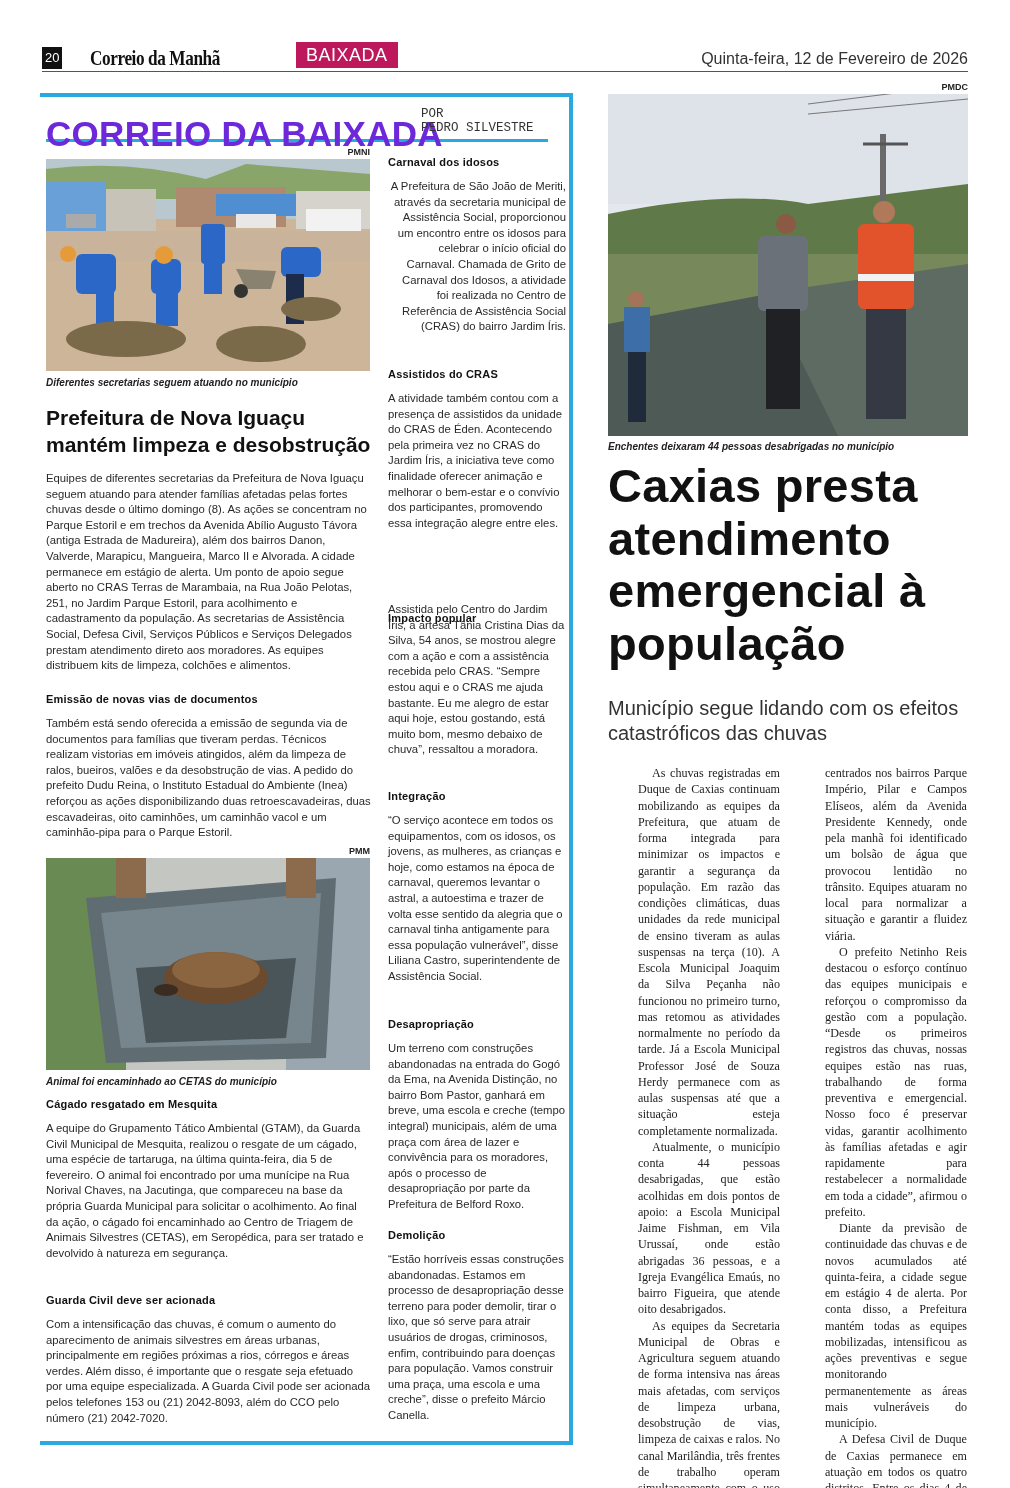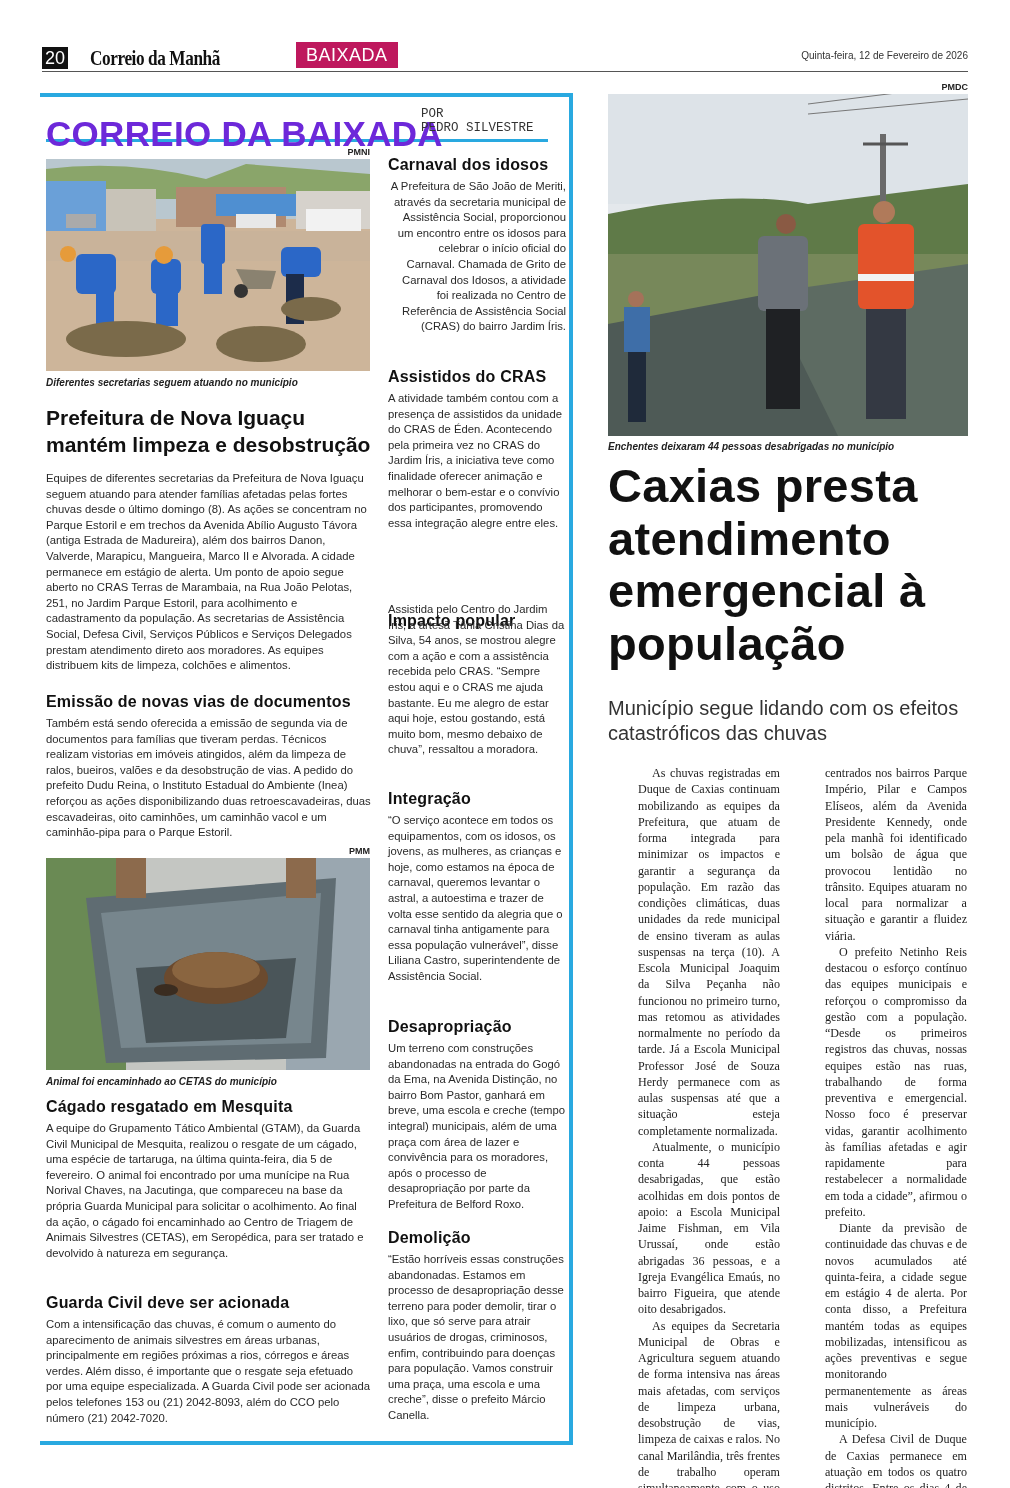--- a/index.html
+++ b/index.html
@@ -1,40 +1,40 @@
 <!DOCTYPE html>
 <html><head>
 <meta charset="utf-8">
 <style>
   * { box-sizing: border-box; margin: 0; padding: 0; }
   html, body { width: 1010px; height: 1488px; background: #ffffff; overflow: hidden; }
   body { position: relative; font-family: "DejaVu Sans", sans-serif; color: #1a1a1a; }
 
   
   .masthead { position: absolute; left: 42px; top: 46px; width: 926px; height: 26px; border-bottom: 1px solid #555; }
-  .page-num { position: absolute; left: 0; top: 1px; background: #111; color: #fff; font-family: "Liberation Sans", sans-serif; font-size: 18px; line-height: 22px; padding: 0 3px; }
+  .page-num { position: absolute; left: 0; top: 1px; background: #111; color: #fff; font-family: "Liberation Sans", sans-serif; font-size: 13px; line-height: 22px; padding: 0 3px; }
   .paper-name { position: absolute; left: 48px; top: 0px; font-family: "Liberation Serif", serif; font-size: 21px; font-weight: bold; letter-spacing: -0.5px; transform: scaleX(0.82); transform-origin: left; color: #111; line-height: 24px; }
   .section-tag { position: absolute; left: 254px; top: -4px; background: #be185d; color: #fff; font-family: "Liberation Sans", sans-serif; font-size: 18px; line-height: 26px; padding: 0 10px; letter-spacing: 0.5px; }
-  .dateline { position: absolute; right: 0; top: 4px; font-family: "Liberation Sans", sans-serif; font-size: 10px; color: #333; }
+  .dateline { position: absolute; right: 0; top: 4px; font-family: "Liberation Sans", sans-serif; font-size: 16px; color: #333; }
 
   
   .col-box { position: absolute; left: 40px; top: 93px; width: 533px; height: 1352px; border-top: 4px solid #29a9e0; border-right: 4px solid #29a9e0; border-bottom: 4px solid #29a9e0; }
   .box-header { position: absolute; left: 46px; top: 106px; width: 502px; height: 36px; border-bottom: 3px solid #29a9e0; }
   .box-title { position: absolute; left: 0; top: 0; font-family: "Liberation Sans", sans-serif; font-weight: bold; font-size: 35px; letter-spacing: 0.3px; color: #6d28d9; line-height: 32px; margin-top: 12px; }
   .box-byline { position: absolute; left: 375px; top: 1px; font-family: Liberation Mono, monospace; font-size: 12.5px; line-height: 14px; color: #333; }
 
   .credit { position: absolute; font-family: "Liberation Sans", sans-serif; font-weight: bold; font-size: 9px; color: #222; text-align: right; }
   .caption { position: absolute; font-family: "Liberation Sans", sans-serif; font-style: italic; font-weight: bold; font-size: 10px; color: #222; }
 
   .photo { position: absolute; overflow: hidden; }
 
   .headline-mid { position: absolute; left: 46px; top: 404px; width: 330px; font-family: "Liberation Sans", sans-serif; font-size: 21px; line-height: 27px; color: #111; }
 
   .body-sans { position: absolute; font-family: "Liberation Sans", sans-serif; font-size: 11.3px; line-height: 15.6px; color: #2a2a2a; text-align: left; }
-  .subhead { position: absolute; font-family: "Liberation Sans", sans-serif; font-weight: bold; font-size: 16px; color: #111; letter-spacing: 0.2px; }
+  .subhead { position: absolute; font-family: "Liberation Sans", sans-serif; font-weight: bold; font-size: 11px; color: #111; letter-spacing: 0.2px; }
 
   .narrow { width: 178px; }
   .wide { width: 326px; }
 
   
   .big-headline { position: absolute; left: 608px; top: 460px; width: 370px; font-family: "Liberation Sans", sans-serif; font-weight: bold; font-size: 47px; line-height: 52.5px; color: #111; letter-spacing: 0.3px; }
   .deck { position: absolute; left: 608px; top: 696px; width: 370px; font-family: "Liberation Sans", sans-serif; font-size: 20px; line-height: 25px; color: #333; }
   .body-serif { position: absolute; font-family: "Liberation Serif", serif; font-size: 12.1px; line-height: 16.25px; color: #222; text-align: justify; width: 172px; }
   .body-serif p { text-indent: 14px; margin-left: 30px; }
   .body-serif p.cont { text-indent: 0; }

